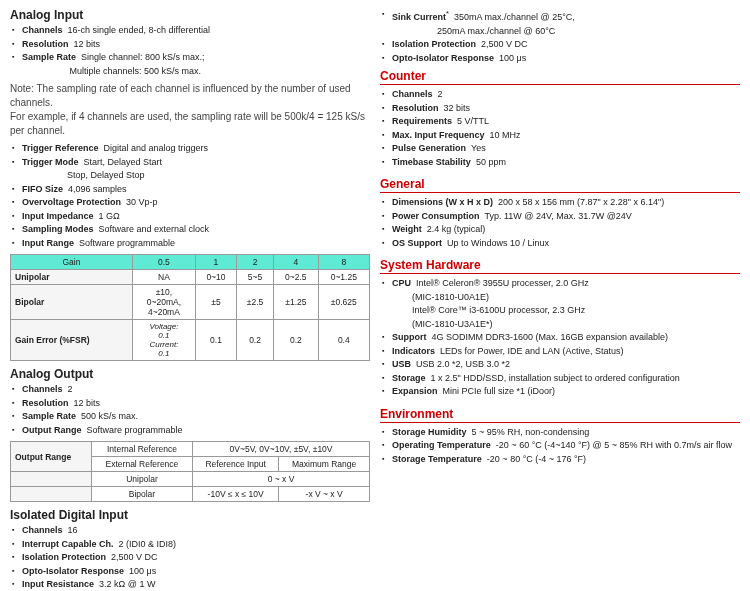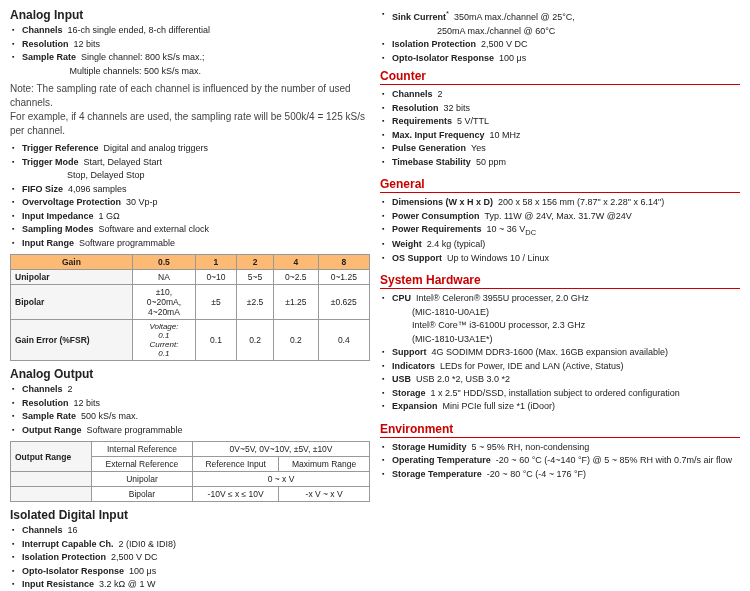--- a/index.html
+++ b/index.html
@@ -59,22 +59,22 @@
       border-collapse: collapse;
       font-size: 8.5px;
       margin-bottom: 4px;
     }
     table th, table td {
       border: 1px solid #999;
       padding: 2px 4px;
       text-align: center;
     }
     table th {
-      background: #fdba74;
-      font-weight: bold;
+      background: #5eead4;
+      font-weight: normal;
     }
     table td.label-cell {
       text-align: left;
       background: #f5f5f5;
       font-weight: bold;
     }
     .section-title {
       font-size: 12px;
       font-weight: bold;
       color: #c00;
@@ -209,21 +209,20 @@
       <li><span class="bold">Requirements</span>&nbsp;&nbsp;5 V/TTL</li>
       <li><span class="bold">Max. Input Frequency</span>&nbsp;&nbsp;10 MHz</li>
       <li><span class="bold">Pulse Generation</span>&nbsp;&nbsp;Yes</li>
       <li><span class="bold">Timebase Stability</span>&nbsp;&nbsp;50 ppm</li>
     </ul>
 
     <div class="section-title">General</div>
     <ul>
       <li><span class="bold">Dimensions (W x H x D)</span>&nbsp;&nbsp;200 x 58 x 156 mm (7.87" x 2.28" x 6.14")</li>
       <li><span class="bold">Power Consumption</span>&nbsp;&nbsp;Typ. 11W @ 24V, Max. 31.7W @24V</li>
-      <li><span class="bold">Power Requirements</span>&nbsp;&nbsp;10 ~ 36 V<sub>DC</sub></li>
       <li><span class="bold">Weight</span>&nbsp;&nbsp;2.4 kg (typical)</li>
       <li><span class="bold">OS Support</span>&nbsp;&nbsp;Up to Windows 10 / Linux</li>
     </ul>
 
     <div class="section-title">System Hardware</div>
     <ul>
       <li><span class="bold">CPU</span>&nbsp;&nbsp;Intel® Celeron® 3955U processer, 2.0 GHz<br>&nbsp;&nbsp;&nbsp;&nbsp;&nbsp;&nbsp;&nbsp;&nbsp;(MIC-1810-U0A1E)<br>&nbsp;&nbsp;&nbsp;&nbsp;&nbsp;&nbsp;&nbsp;&nbsp;Intel® Core™ i3-6100U processor, 2.3 GHz<br>&nbsp;&nbsp;&nbsp;&nbsp;&nbsp;&nbsp;&nbsp;&nbsp;(MIC-1810-U3A1E*)</li>
       <li><span class="bold">Support</span>&nbsp;&nbsp;4G SODIMM DDR3-1600 (Max. 16GB expansion available)</li>
       <li><span class="bold">Indicators</span>&nbsp;&nbsp;LEDs for Power, IDE and LAN (Active, Status)</li>
       <li><span class="bold">USB</span>&nbsp;&nbsp;USB 2.0 *2, USB 3.0 *2</li>

